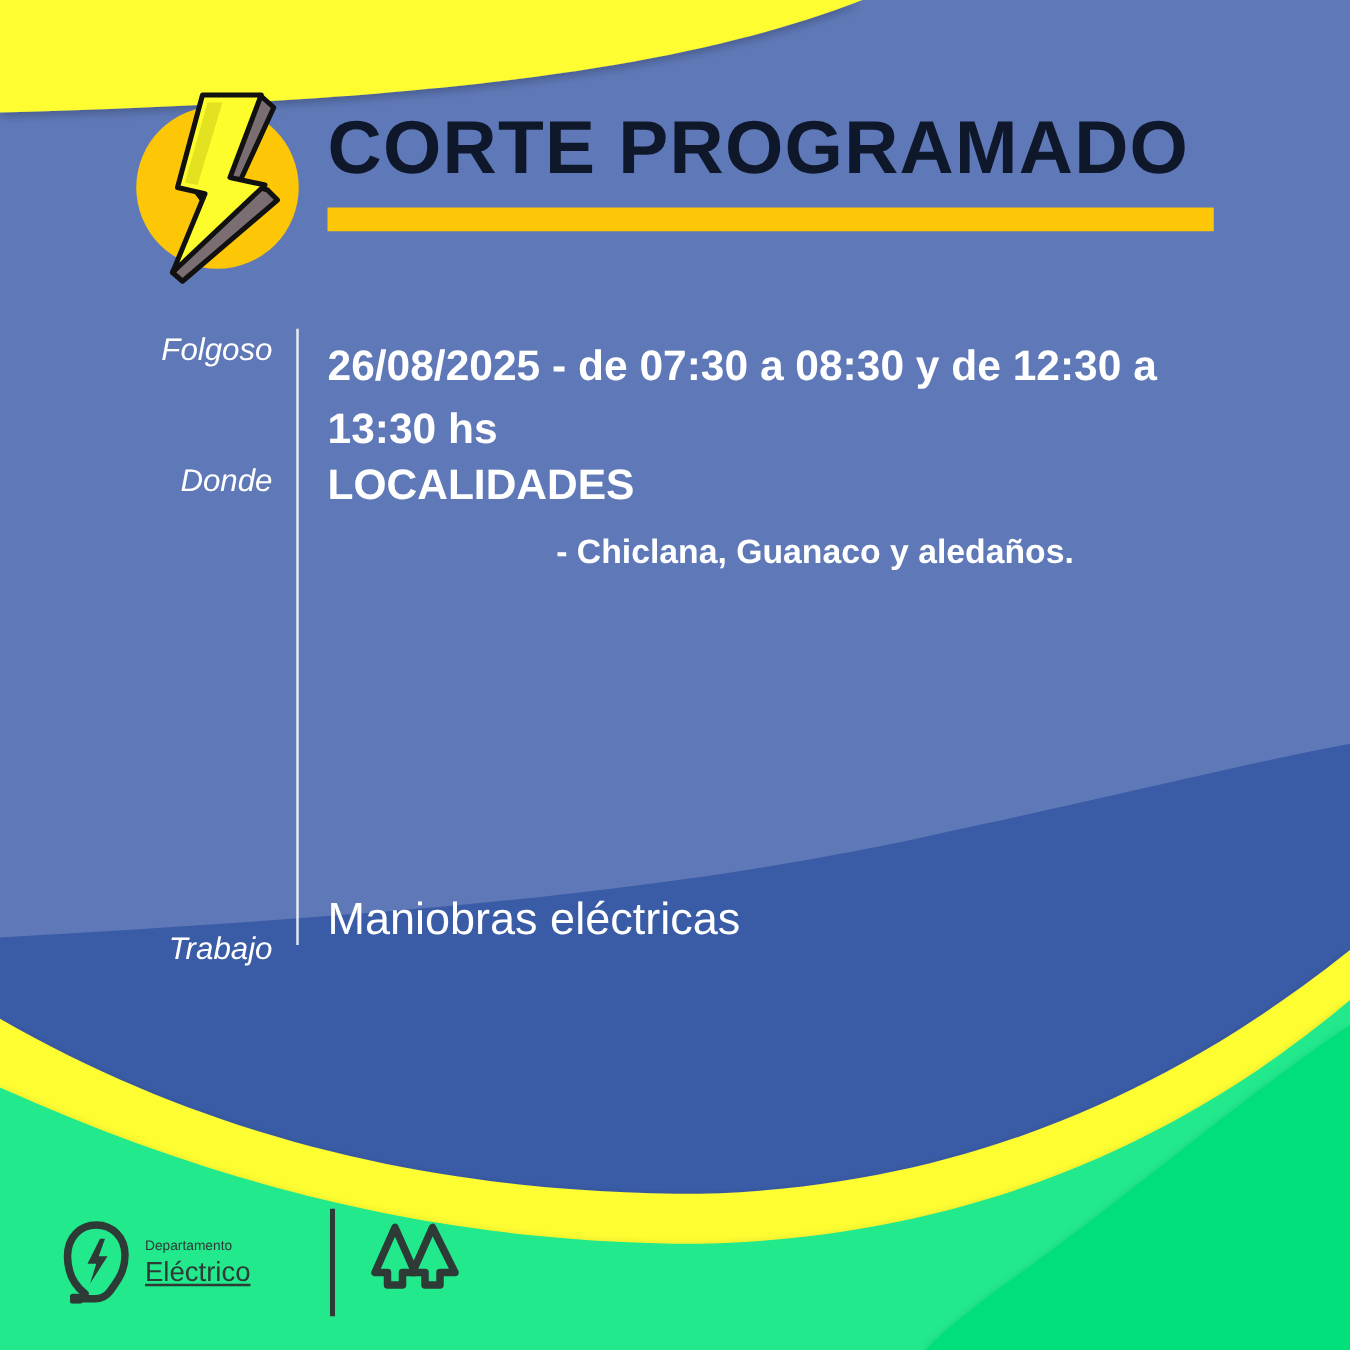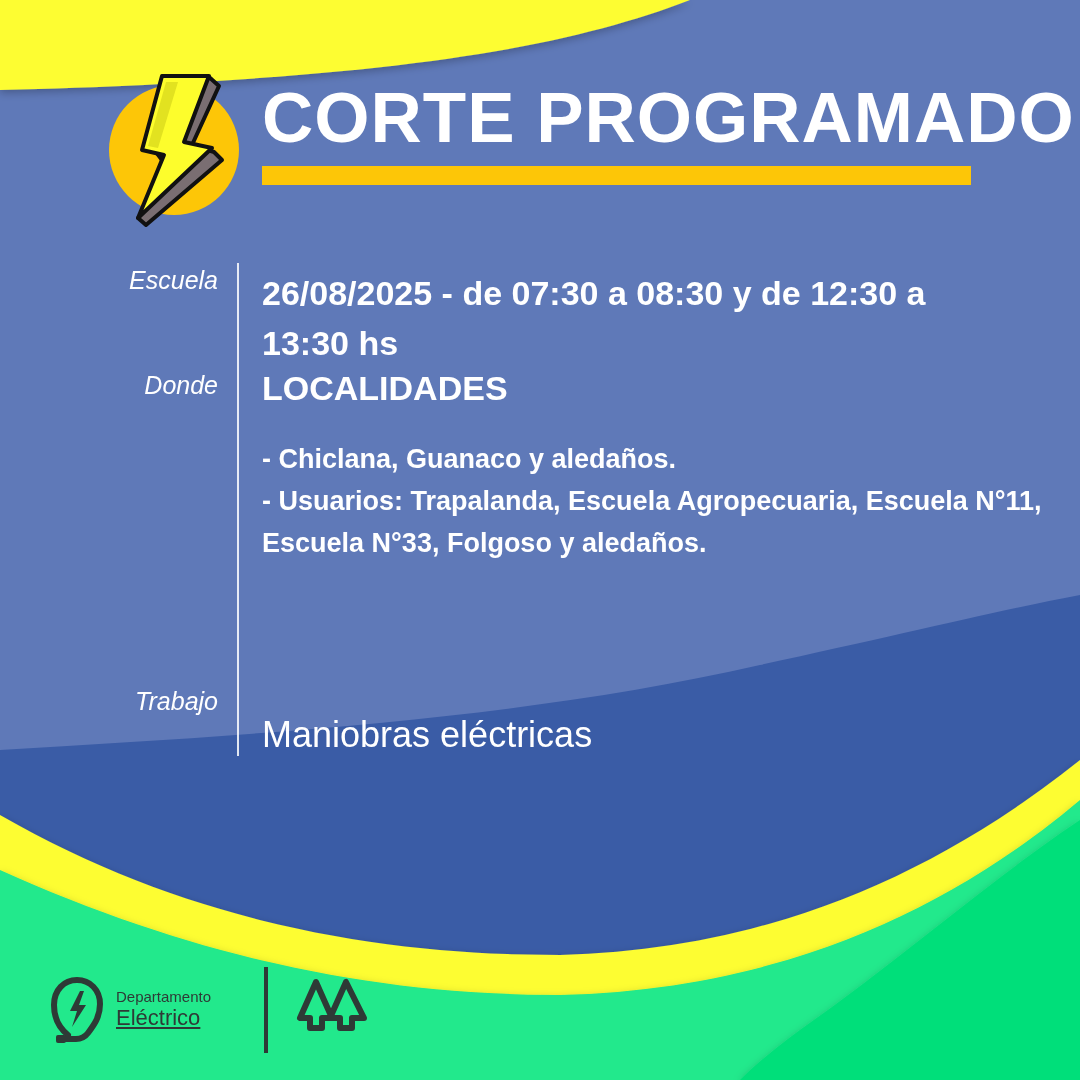--- a/index.html
+++ b/index.html
@@ -1,41 +1,41 @@
 <!DOCTYPE html>
 <html><head>
 <meta charset="utf-8">
 <style>
   html, body { margin: 0; padding: 0; }
   body { width: 1080px; height: 1080px; overflow: hidden; position: relative; background: #5f79b8; font-family: "Liberation Sans", "DejaVu Sans", sans-serif; }
   .bg { position: absolute; left: 0; top: 0; width: 1080px; height: 1080px; z-index: 0; }
   .layer { position: absolute; z-index: 2; }
 
-  .title { left: 262px; top: 80px; color: #ffffff; font-weight: 700; font-size: 71px; letter-spacing: 1px; line-height: 76px; white-space: nowrap; }
+  .title { left: 262px; top: 80px; color: #0f172a; font-weight: 700; font-size: 60px; letter-spacing: 1px; line-height: 76px; white-space: nowrap; }
   .title-underline { left: 262px; top: 166px; width: 709px; height: 19px; background: #fdc607; }
 
   .bolt-wrap { left: 104px; top: 70px; width: 140px; height: 160px; }
 
   .vdivider { left: 237px; top: 263px; width: 2px; height: 493px; background: rgba(255,255,255,0.85); }
 
   .label { color: #ffffff; font-style: italic; font-size: 25px; text-align: right; width: 120px; left: 98px; line-height: 30px; }
   .label-cuando { top: 265px; }
   .label-donde { top: 370px; }
-  .label-trabajo { top: 686px; }
+  .label-trabajo { top: 744px; }
 
   .value { left: 262px; color: #ffffff; font-weight: 700; }
   .when-text { top: 268px; font-size: 34px; line-height: 50px; width: 700px; }
   .where-heading { top: 368px; font-size: 34px; line-height: 40px; }
   .where-line { font-size: 27px; line-height: 42px; }
-  .where-lines { top: 438px; width: 780px; }
+  .where-lines { top: 420px; width: 780px; text-align: center; }
   .work-text { top: 714px; font-size: 36px; font-weight: 400; line-height: 42px; }
 
   .footer-left { left: 50px; top: 975px; display: flex; align-items: center; }
   .dept-texts { margin-left: 12px; color: #2e3a36; }
-  .dept-small { font-size: 15px; line-height: 18px; }
+  .dept-small { font-size: 11px; line-height: 18px; }
   .dept-big { font-size: 22px; line-height: 24px; text-decoration: underline; }
   .footer-sep { left: 264px; top: 967px; width: 4px; height: 86px; background: #2e3a36; }
   .footer-right { left: 296px; top: 978px; display: flex; align-items: center; }
   .coop-texts { margin-left: 16px; color: #2e3a36; font-size: 20px; line-height: 24px; }
 </style>
 </head>
 <body>
 
 <svg class="bg" viewBox="0 0 1080 1080" xmlns="http://www.w3.org/2000/svg">
   <defs>
@@ -65,29 +65,28 @@
     <path d="M58,6 L105,6 L80,72 L108,78 L34,148 L60,85 L38,80 Z" fill="#fdfd2c" stroke="#111" stroke-width="4" stroke-linejoin="round"></path>
     <path d="M62,12 L74,12 L54,78 L44,76 Z" fill="#e2e220"></path>
   </svg>
 </div>
 
 <div class="layer title">CORTE PROGRAMADO</div>
 <div class="layer title-underline"></div>
 
 <div class="layer vdivider"></div>
 
-<div class="layer label label-cuando">Escuela</div>
+<div class="layer label label-cuando">Folgoso</div>
 <div class="layer label label-donde">Donde</div>
 <div class="layer label label-trabajo">Trabajo</div>
 
 <div class="layer value when-text">26/08/2025 - de 07:30 a 08:30 y de 12:30 a 13:30 hs</div>
 <div class="layer value where-heading">LOCALIDADES</div>
 <div class="layer value where-lines">
   <div class="where-line">- Chiclana, Guanaco y aledaños.</div>
-  <div class="where-line">- Usuarios: Trapalanda, Escuela Agropecuaria, Escuela N°11, Escuela N°33, Folgoso y aledaños.</div>
 </div>
 <div class="layer value work-text">Maniobras eléctricas</div>
 
 <div class="layer footer-left">
   <svg width="54" height="68" viewBox="0 0 54 68" xmlns="http://www.w3.org/2000/svg">
     <path d="M18,60 C8,52 4,42 4,30 C4,15 14,5 27,5 C40,5 50,15 50,29 C50,42 44,50 38,58 C35,62 32,64 26,64 L16,64" fill="none" stroke="#2e3a36" stroke-width="6" stroke-linecap="round"></path>
     <rect x="6" y="60" width="10" height="8" rx="2" fill="#2e3a36"></rect>
     <path d="M30,16 L20,36 L27,36 L22,52 L36,30 L29,30 L34,16 Z" fill="#2e3a36"></path>
   </svg>
   <div class="dept-texts">

